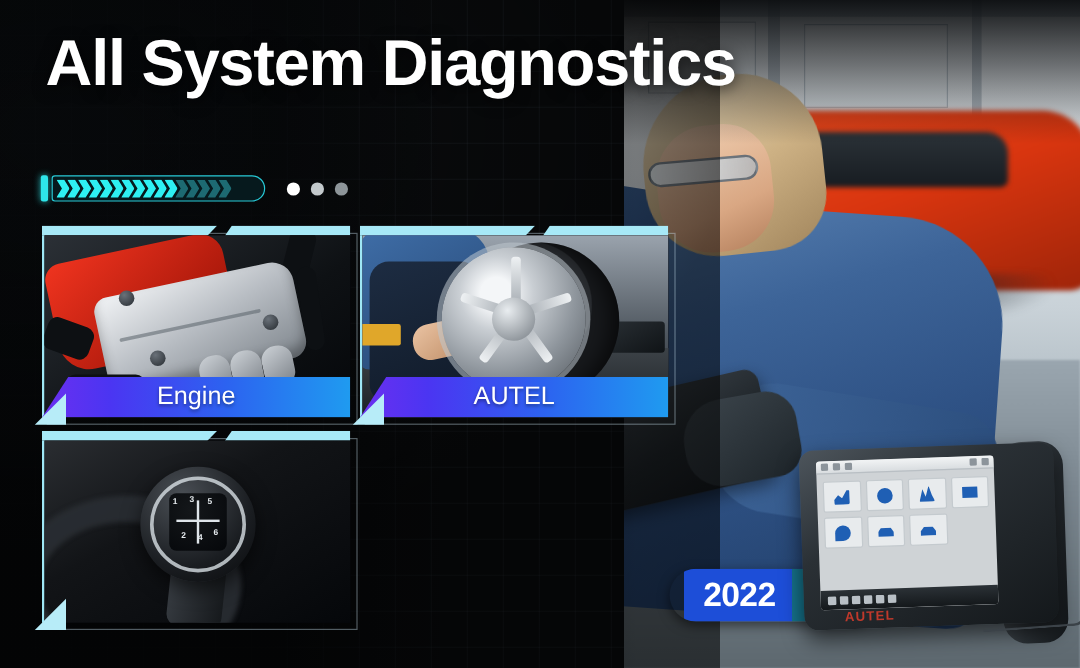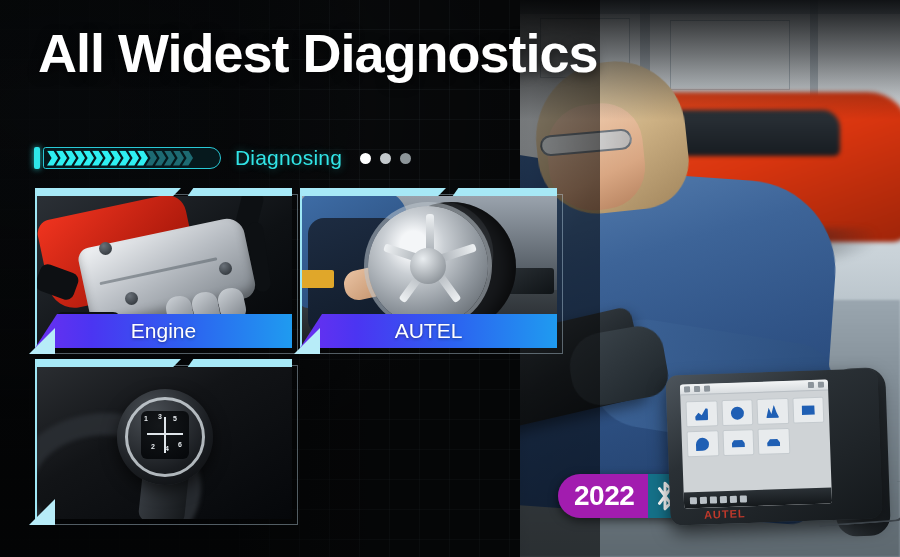--- a/index.html
+++ b/index.html
@@ -341,22 +341,22 @@
   }
 
   
   .badge{
     position:absolute; left:558px; top:474px;
     height:44px; display:flex; align-items:stretch;
     border-radius:22px; overflow:hidden;
     box-shadow:0 3px 10px rgba(0,0,0,.55);
   }
   .badge-year{
-    background:#a21caf; padding:0 14px 0 16px;
-    display:flex; align-items:center;
+    background:#1d4ed8; padding:0 14px 0 16px;
+    display:flex; align-items:center;margin-left:12px;
   }
   .badge-year span{
     color:#fff; font-size:28px; font-weight:bold; letter-spacing:-.5px;
   }
   .badge-bt{
     background:#157189; width:72px; position:relative;
     display:flex; align-items:center; padding-left:6px;
   }
   .bt-glyph{ width:22px; height:30px; }
 
@@ -450,21 +450,21 @@
     <div class="ph-wo-glass"></div>
     <div class="ph-handheld"></div>
     <div class="ph-glove"></div>
     <div class="ph-fade"></div>
     <div class="ph-topfade"></div>
   </div>
 
   <div class="grid-bg" style="width:520px;"></div>
   <div class="grid-vignette" style="width:600px;"></div>
 
-  <div class="headline">All Widest Diagnostics</div>
+  <div class="headline">All System Diagnostics</div>
 
   <div class="progress-row">
     <div class="pbar-wrap">
       <div class="pbar-cap"></div>
       <div class="pbar">
         <i class="chev"></i>
           <i class="chev"></i>
           <i class="chev"></i>
           <i class="chev"></i>
         <i class="chev"></i>
@@ -474,21 +474,20 @@
         <i class="chev"></i>
           <i class="chev"></i>
           <i class="chev"></i>
         <i class="chev dim"></i>
           <i class="chev dim"></i>
           <i class="chev dim"></i>
         <i class="chev dim"></i>
           <i class="chev dim"></i>
       </div>
     </div>
-    <div class="diag-label">Diagnosing</div>
     <div class="dots">
       <span class="dot d1"></span>
       <span class="dot d2"></span>
       <span class="dot d3"></span>
     </div>
   </div>
 
   <div class="cards">
 
     <div class="card">

